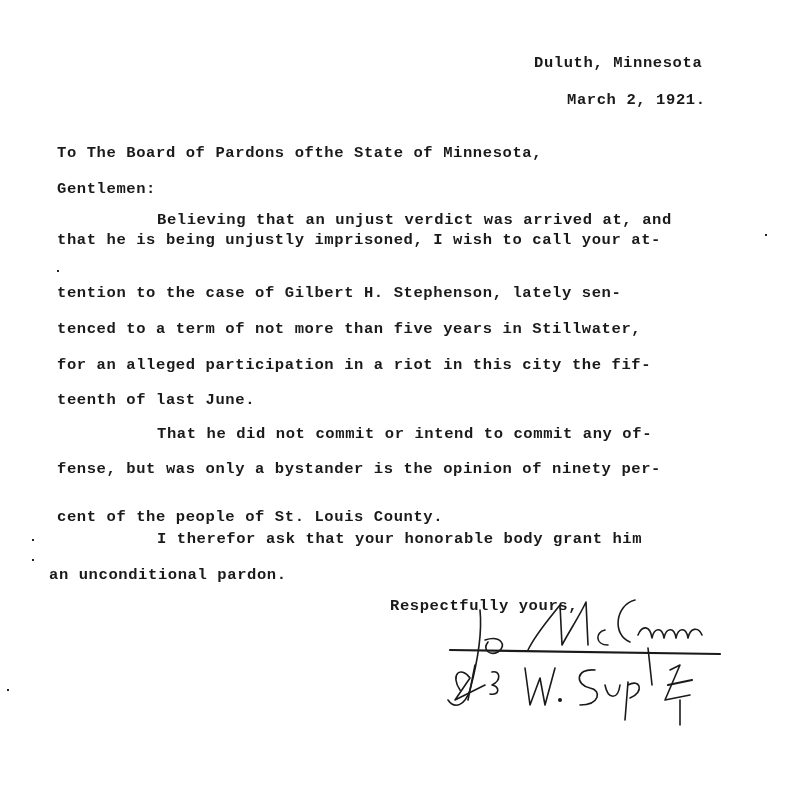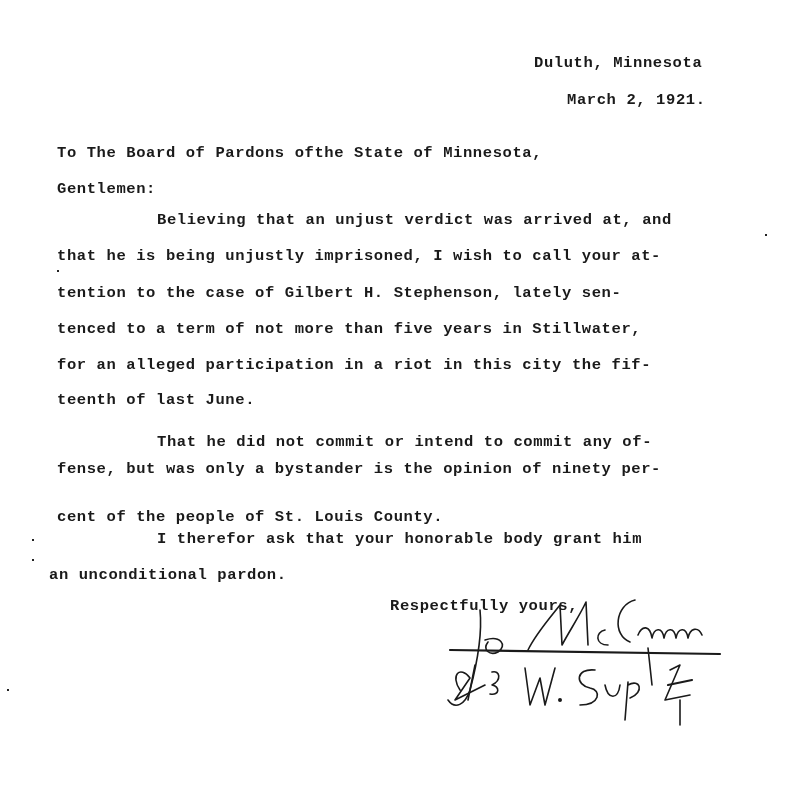--- a/index.html
+++ b/index.html
@@ -30,27 +30,27 @@
       font-weight: bold;
       line-height: 18px;
       color: #1a1a1a;
     }
     .heading-place { left: 534px; top: 54px; }
     .heading-date  { left: 567px; top: 91px; }
     .addressee     { left: 57px;  top: 144px; }
     .salutation    { left: 57px;  top: 180px; }
 
     .p1-l1 { left: 157px; top: 211px; }
-    .p1-l2 { left: 57px;  top: 247px; }
+    .p1-l2 { left: 57px;  top: 231px; }
     .p1-l3 { left: 57px;  top: 284px; }
     .p1-l4 { left: 57px;  top: 320px; }
     .p1-l5 { left: 57px;  top: 356px; }
     .p1-l6 { left: 57px;  top: 391px; }
 
-    .p2-l1 { left: 157px; top: 425px; margin-top: 8px; }
+    .p2-l1 { left: 157px; top: 425px; }
     .p2-l2 { left: 57px;  top: 460px; }
     .p2-l3 { left: 57px;  top: 495px; margin-top: 13px; }
 
     .p3-l1 { left: 157px; top: 530px; text-align: center; }
     .p3-l2 { left: 49px;  top: 566px; }
 
     .closing { left: 390px; top: 597px; }
 
     .signature {
       position: absolute;

